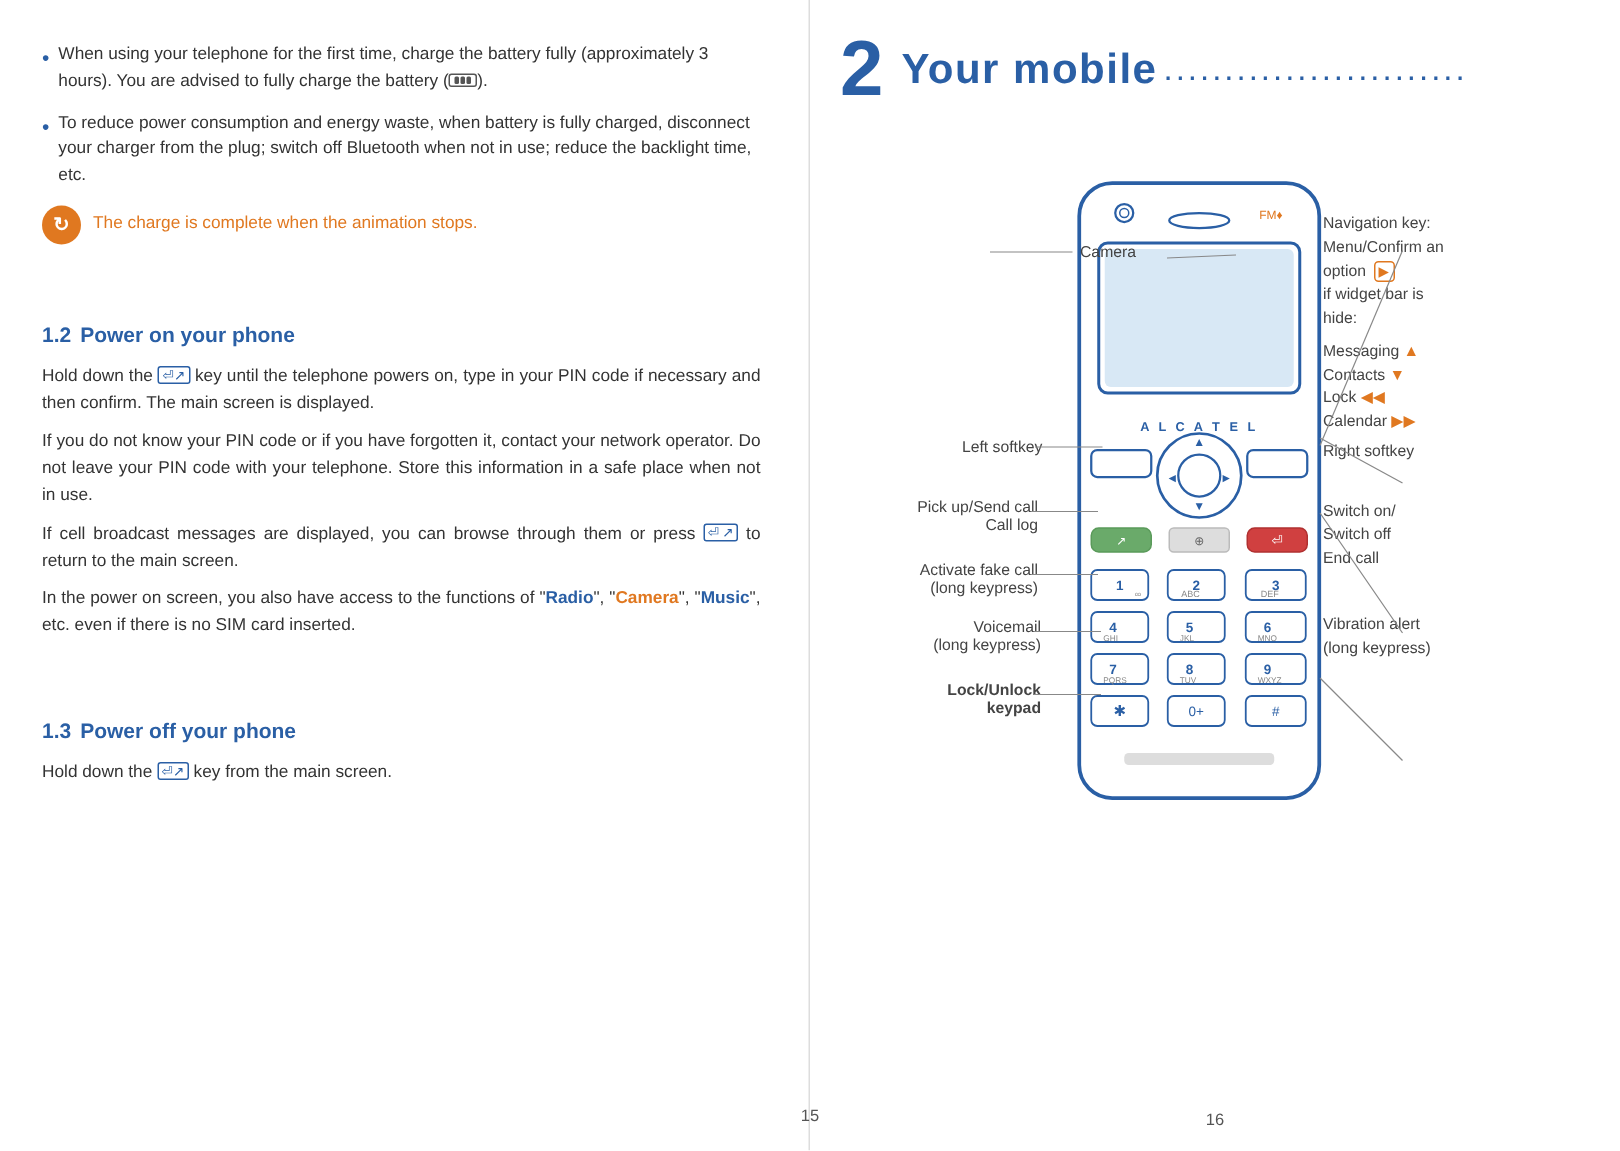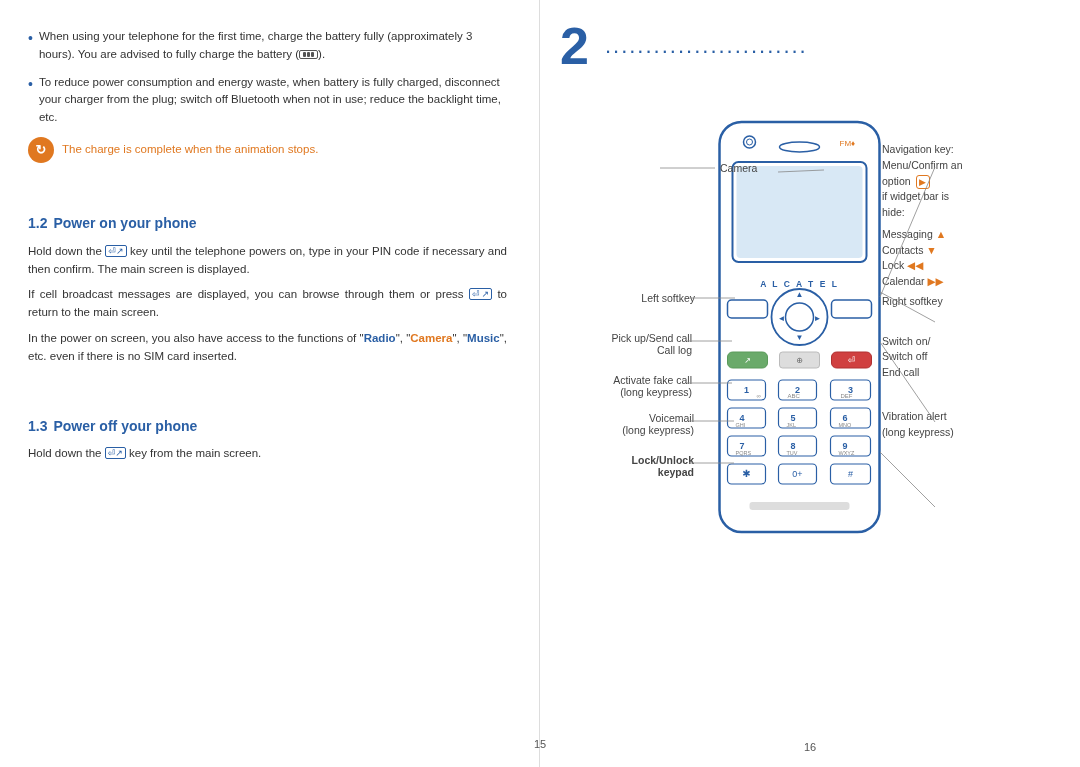--- a/index.html
+++ b/index.html
@@ -189,40 +189,42 @@
       <span class="info-text">The charge is complete when the animation stops.</span>
     </div>
 
     <div class="section-header">
       <span class="section-num">1.2</span>
       <span class="section-title">Power on your phone</span>
     </div>
 
     <p class="body-text">Hold down the <span style="font-size:9px;border:1px solid #2a5fa5;border-radius:2px;padding:0 2px;color:#2a5fa5;vertical-align:middle;">⏎↗</span> key until the telephone powers on, type in your PIN code if necessary and then confirm. The main screen is displayed.</p>
 
+    <p class="body-text">If you do not know your PIN code or if you have forgotten it, contact your network operator. Do not leave your PIN code with your telephone. Store this information in a safe place when not in use.</p>
 
     <p class="body-text">If cell broadcast messages are displayed, you can browse through them or press <span style="font-size:9px;border:1px solid #2a5fa5;border-radius:2px;padding:0 2px;color:#2a5fa5;vertical-align:middle;">⏎↗</span> to return to the main screen.</p>
 
 
     <p class="body-text">In the power on screen, you also have access to the functions of "<span class="highlight-blue">Radio</span>", "<span class="highlight-orange">Camera</span>", "<span class="highlight-blue">Music</span>", etc. even if there is no SIM card inserted.</p>
 
     <div class="section-header">
       <span class="section-num">1.3</span>
       <span class="section-title">Power off your phone</span>
     </div>
 
     <p class="body-text">Hold down the <span style="font-size:9px;border:1px solid #2a5fa5;border-radius:2px;padding:0 2px;color:#2a5fa5;vertical-align:middle;">⏎↗</span> key from the main screen.</p>
 
     <div class="page-number page-number-left">15</div>
   </div>
 
   <div class="right-page">
 
     <div class="chapter-title">
       <span class="chapter-num">2</span>
+      <span class="chapter-text">Your mobile</span>
       <span class="chapter-dots">.........................</span>
     </div>
 
     <div class="phone-diagram">
 
       <div class="phone-svg-container">
         <svg width="210" height="430" viewBox="0 0 210 430" xmlns="http://www.w3.org/2000/svg">
 
           <rect x="25" y="10" width="160" height="410" rx="22" ry="22" fill="white" stroke="#2a5fa5" stroke-width="2.5"></rect>
 

